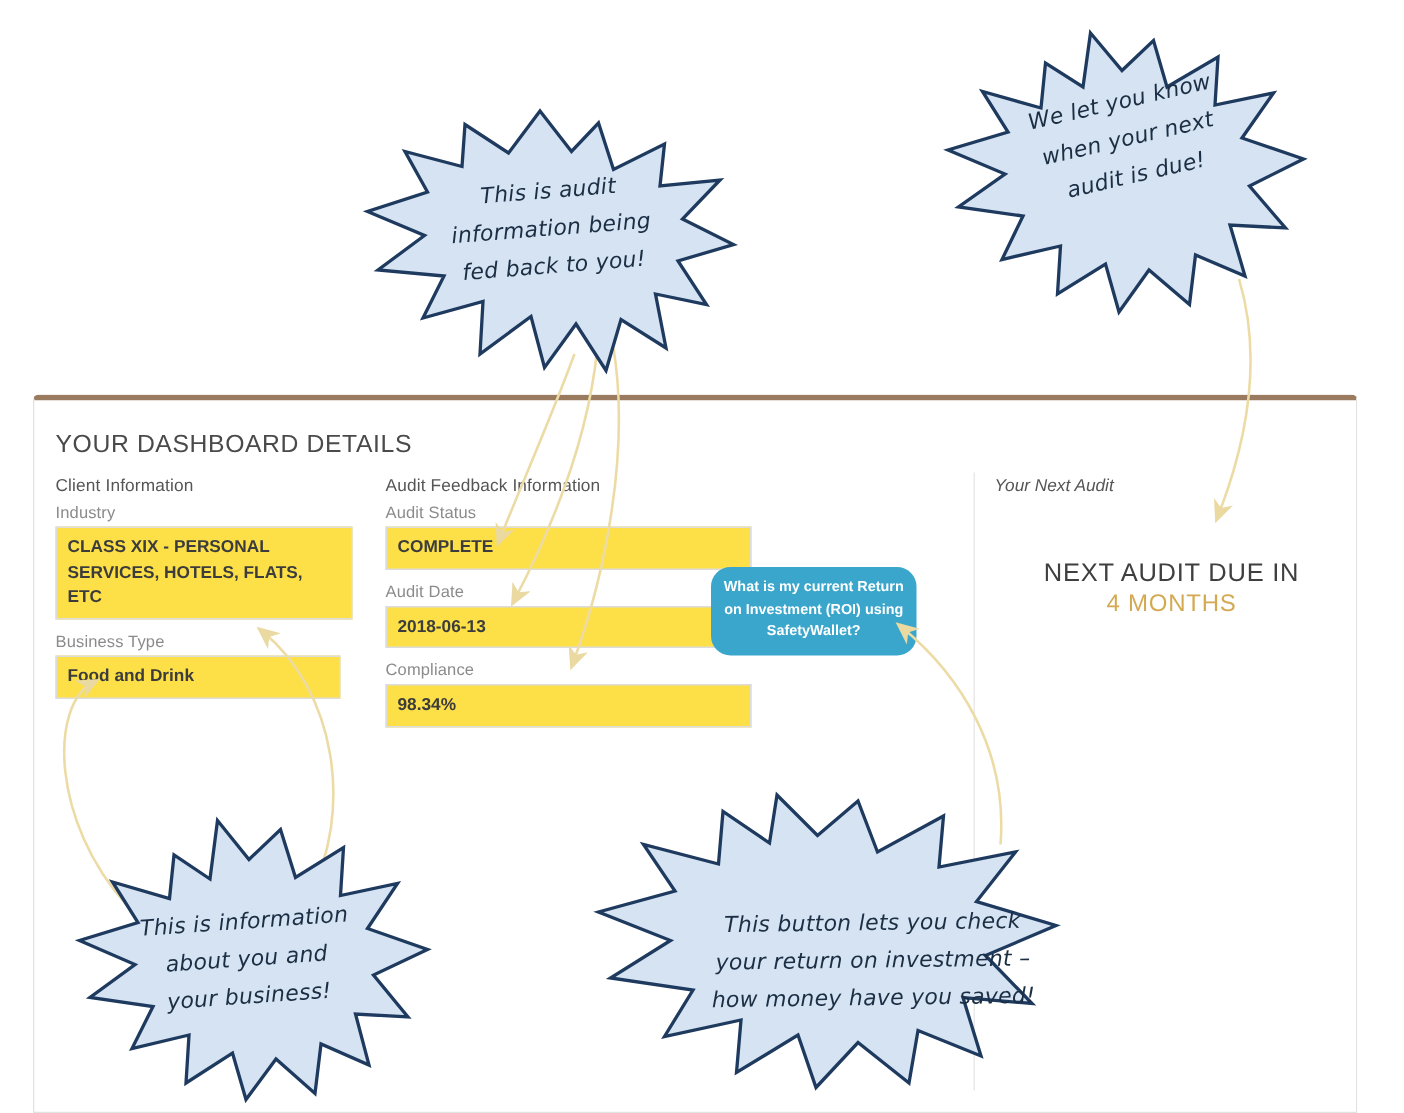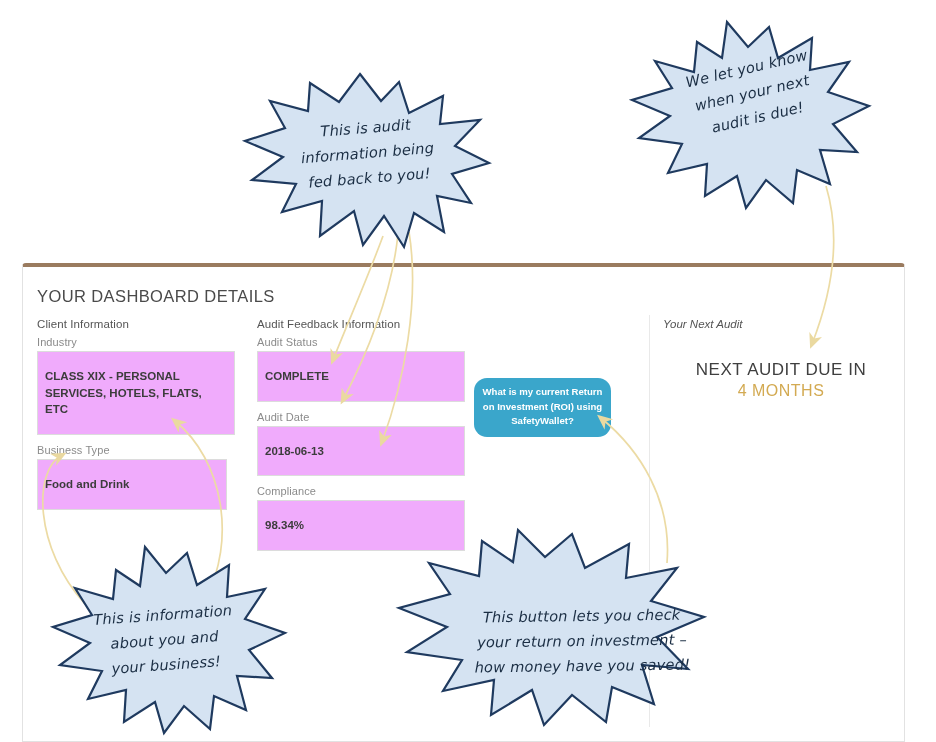--- a/index.html
+++ b/index.html
@@ -87,52 +87,52 @@
 
   .field { margin-bottom: 9px; }
   .field-label {
     font-size: 11px;
     color: #8b8b8b;
     margin-bottom: 3px;
     letter-spacing: .1px;
   }
   .field-box {
     border: 1px solid #dcdcdc;
-    background: #f0abfc;
-    padding: 16px 7px;
+    background: #fde047;
+    padding: 5px 7px;
     font-size: 11.5px;
     font-weight: bold;
     color: #3c3c3c;
     line-height: 1.45;
     box-sizing: border-box;
     min-height: 25px;
   }
   #field-industry .field-box { width: 198px; }
   #field-btype .field-box,
   #field-emp .field-box { width: 190px; }
-  #col-audit .field-box { width: 208px; }
+  #col-audit .field-box { width: 244px; }
 
   
   #divider {
     position: absolute;
     left: 626px;
     top: 48px;
     width: 1px;
     height: 412px;
     background: #e9e9e9;
   }
 
   
   #next-head {
     font-size: 11.5px;
     color: #555;
     font-style: italic;
   }
   #next-due-label {
-    margin-top: 30px;
+    margin-top: 42px;
     text-align: center;
     font-size: 17px;
     color: #3f3f3f;
     letter-spacing: .5px;
     font-weight: 400;
   }
   #next-due-value {
     margin-top: 2px;
     text-align: center;
     font-size: 16px;

